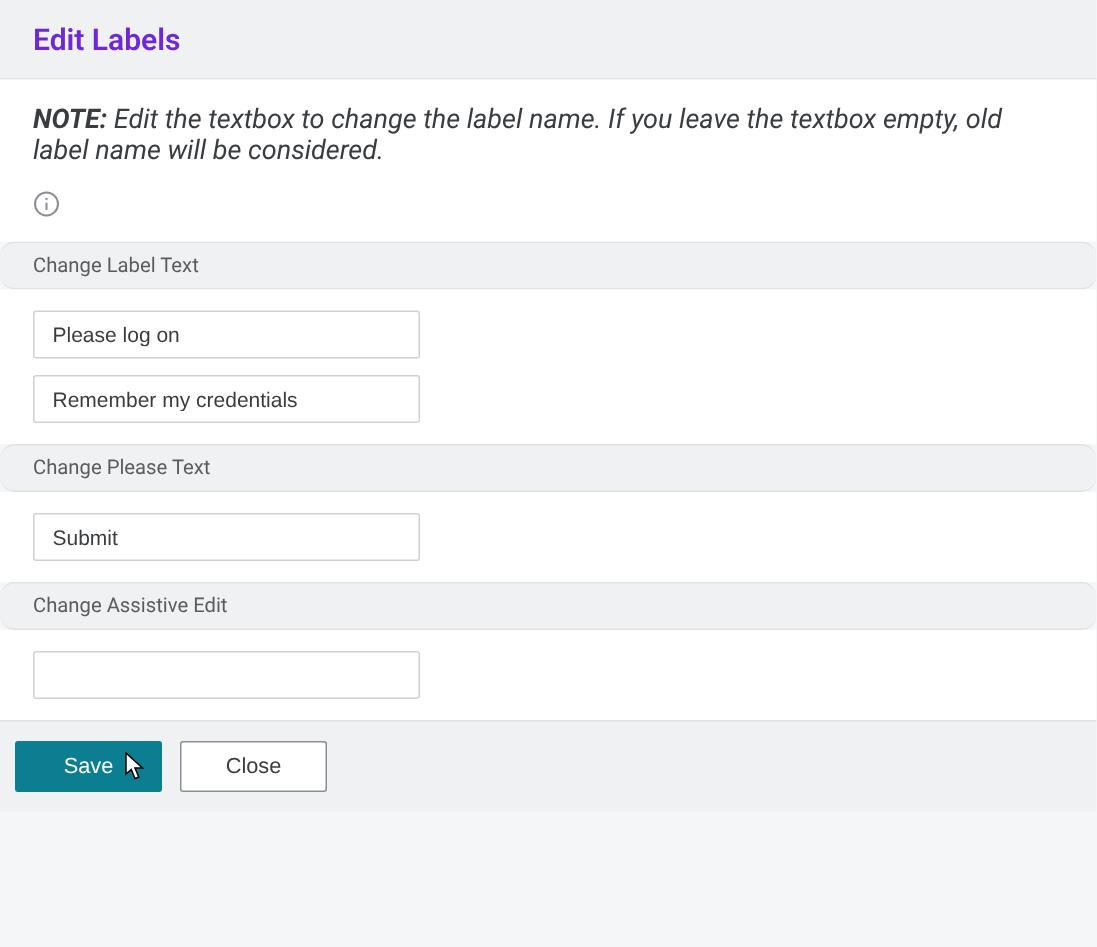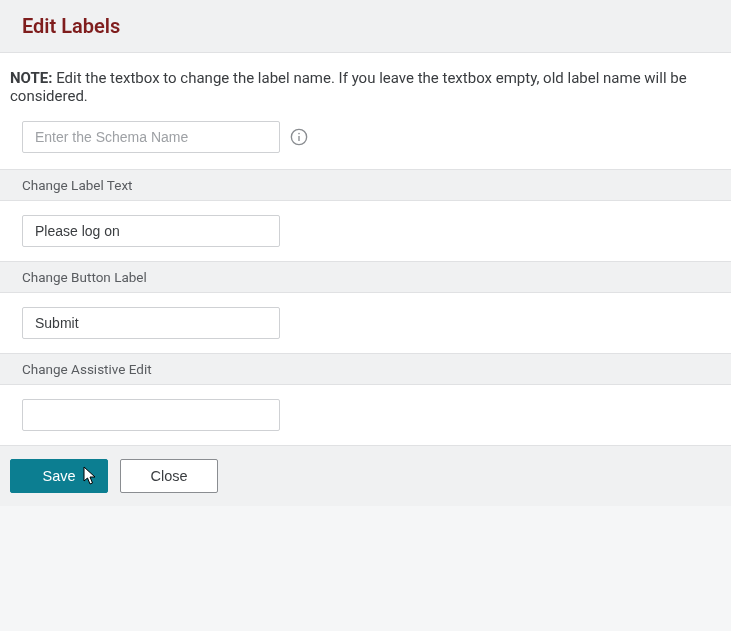--- a/index.html
+++ b/index.html
@@ -16,27 +16,28 @@
       overflow: hidden;
     }
     .header {
       background: #f0f1f2;
       padding: 14px 22px 14px 22px;
       border-bottom: 1px solid #e0e1e3;
     }
     .header h1 {
       font-size: 20px;
       font-weight: 600;
-      color: #7f1d1d;
+      color: #6d28d9;
     }
     .note-row {
       background: #fff;
-      padding: 16px 22px 16px 10px;
-      font-size: 15px;
+      padding: 16px 22px 16px 22px;
+      font-size: 18px;
       color: #3a3d40;
+      font-style: italic;
     }
     .note-row b {
       font-weight: 700;
     }
     .schema-row {
       background: #fff;
       padding: 0 22px 16px 22px;
       display: flex;
       align-items: center;
       gap: 10px;
@@ -60,20 +61,21 @@
       color: #8a8d91;
       flex-shrink: 0;
     }
     .section-header {
       background: #f0f1f2;
       border-top: 1px solid #e0e1e3;
       border-bottom: 1px solid #e0e1e3;
       padding: 7px 22px;
       font-size: 13.5px;
       color: #595c60;
+      border-radius: 10px;
     }
     .section-body {
       background: #fff;
       padding: 14px 22px 14px 22px;
       display: flex;
       flex-direction: column;
       gap: 11px;
     }
     .footer {
       background: #f0f1f2;
@@ -120,39 +122,39 @@
 <div class="header">
   <h1>Edit Labels</h1>
 </div>
 
 <div class="note-row">
   <b>NOTE:</b>
   <span>Edit the textbox to change the label name. If you leave the textbox empty, old label name will be considered.</span>
 </div>
 
 <div class="schema-row">
-  <input type="text" placeholder="Enter the Schema Name" style="">
   <span class="info-icon">
     <svg viewBox="0 0 20 20" fill="none" stroke="currentColor" stroke-width="1.5">
       <circle cx="10" cy="10" r="8.5"></circle>
       <circle cx="10" cy="6.2" r="0.9" fill="currentColor" stroke="none"></circle>
       <line x1="10" y1="9" x2="10" y2="14.5"></line>
     </svg>
   </span>
 </div>
 
 <div class="section-header">
   <span>Change Label Text</span>
 </div>
 <div class="section-body">
   <input type="text" value="Please log on" style="">
+  <input type="text" value="Remember my credentials" style="">
 </div>
 
 <div class="section-header">
-  <span>Change Button Label</span>
+  <span>Change Please Text</span>
 </div>
 <div class="section-body">
   <input type="text" value="Submit" style="">
 </div>
 
 <div class="section-header">
   <span>Change Assistive Edit</span>
 </div>
 <div class="section-body">
   <input type="text" value="" style="">

